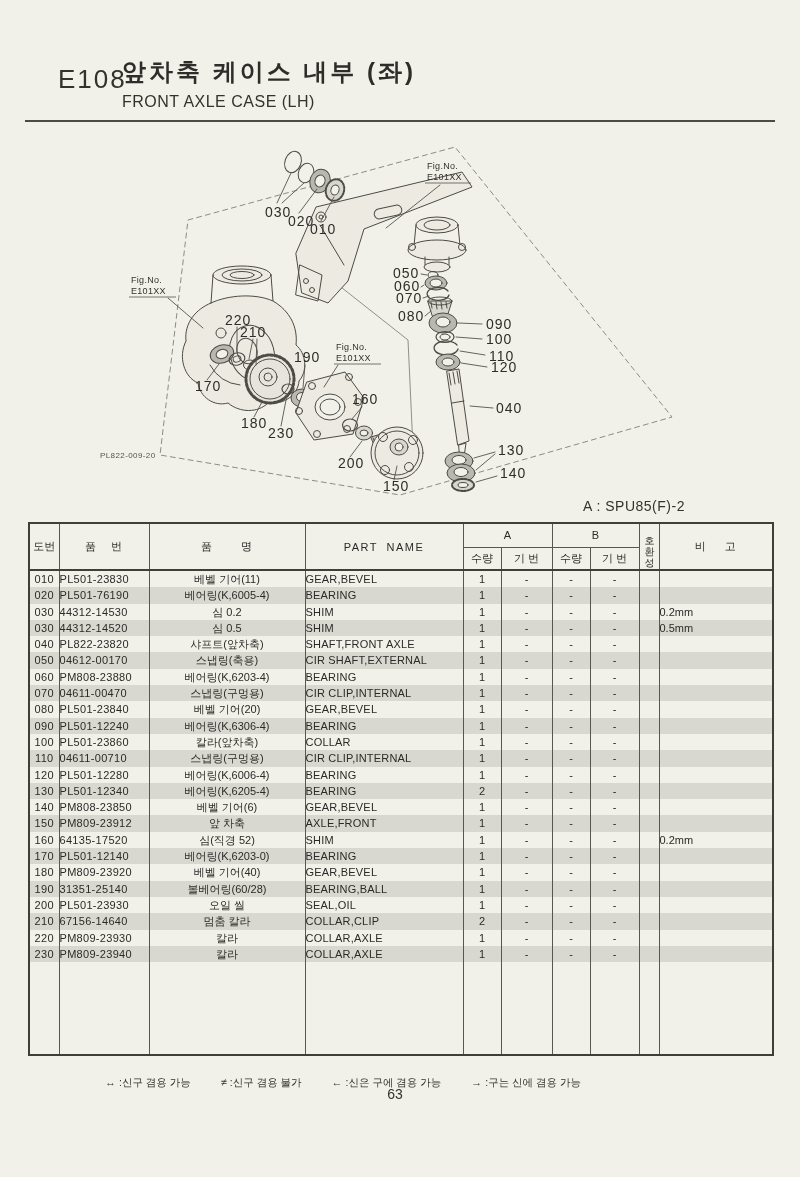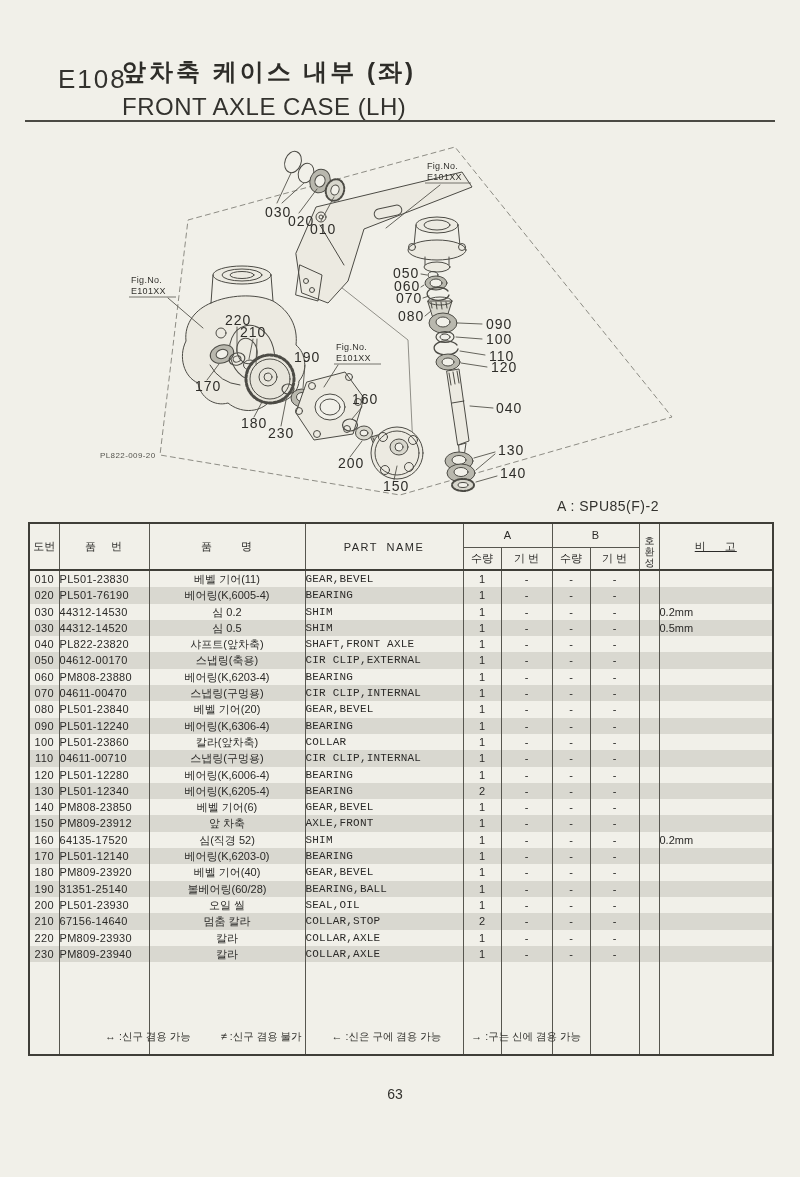--- a/index.html
+++ b/index.html
@@ -6,25 +6,25 @@
   body{
     width:800px;height:1177px;position:relative;
     background:#f1f0e9;
     font-family:"Liberation Sans","DejaVu Sans",sans-serif;
     color:#2b2a28;overflow:hidden;
   }
   .abs{position:absolute;}
   
   .code{left:58px;top:64px;font-size:26px;letter-spacing:2px;color:#33322e;}
   .title-ko{left:122px;top:56px;font-size:24px;letter-spacing:3px;font-weight:600;color:#2e2d29;}
-  .title-en{left:122px;top:93px;font-size:24px;letter-spacing:0.5px;color:#33322e;}
+  .title-en{left:122px;top:93px;font-size:16px;letter-spacing:0.5px;color:#33322e;}
   .header-rule{left:25px;top:120px;width:750px;height:2px;background:#4b4a44;}
   
   #diagram{left:0;top:125px;width:800px;height:395px;}
-  .variant-note{left:557px;top:498px;font-size:14px;letter-spacing:0.5px;color:#33322e;text-align:center;}
+  .variant-note{left:583px;top:498px;font-size:14px;letter-spacing:0.5px;color:#33322e;text-align:center;}
   
   .parts-table{
     position:absolute;left:28px;top:522px;width:744px;
     border-collapse:collapse;table-layout:fixed;
     border:2px solid #3f3e38;
   }
   .parts-table th{
     border:1px solid #57564f;font-weight:400;font-size:11px;color:#2b2a28;
     padding:0;white-space:nowrap;
   }
@@ -33,32 +33,32 @@
     border-left:1px solid #57564f;border-right:1px solid #57564f;
     font-size:11px;padding:0;height:16.3px;line-height:16.3px;
     white-space:nowrap;overflow:hidden;color:#2b2a28;
   }
   .parts-table tbody tr:nth-child(even){background:#d9d8d0;}
   .h1{height:24px;}
   .h2{height:23px;}
   .hsp1{word-spacing:10px;letter-spacing:1px;}
   .hsp2{word-spacing:24px;letter-spacing:1px;}
   .hsp3{letter-spacing:1.5px;word-spacing:4px;}
-  .hsp4{word-spacing:14px;letter-spacing:1px;text-decoration:underline;}
+  .hsp4{word-spacing:14px;letter-spacing:1px;}
   .hsmall{letter-spacing:0;}
   .v-text{writing-mode:vertical-rl;text-orientation:upright;font-size:10px;letter-spacing:1px;display:inline-block;line-height:1;}
   .c-ref{text-align:center;letter-spacing:0.3px;}
   .c-pno{padding-left:4px;letter-spacing:0.3px;}
   .c-ko{padding-left:4px;text-align:center;}
-  .c-en{padding-left:5px;letter-spacing:0.2px;font-family:Liberation Mono, monospace;}
+  .c-en{padding-left:5px;letter-spacing:0.2px;}
   .c-num{text-align:center;}
   .c-rem{padding-left:4px;}
   .filler td{height:92px;}
   
-  .legend{left:105px;top:1030px;display:flex;gap:30px;font-size:10.5px;color:#33322e;}
+  .legend{left:105px;top:1076px;display:flex;gap:30px;font-size:10.5px;color:#33322e;}
   .legend .sym{margin-right:3px;font-size:11px;}
   .page-no{left:0;top:1086px;width:790px;text-align:center;font-size:14px;color:#33322e;}
   svg text{font-family:"Liberation Sans","DejaVu Sans",sans-serif;}
   .callout{font-size:14px;fill:#2e2d29;letter-spacing:1px;}
   .figtxt{font-size:9px;fill:#33322e;letter-spacing:0.3px;}
   .dwgcode{font-size:8px;fill:#55544e;letter-spacing:0.4px;}
 </style>
 </head>
 <body>
 
@@ -345,21 +345,21 @@
     <td class="c-num">-</td>
     <td class="c-num">-</td>
     <td class="c-num">-</td>
     <td class="c-num"></td>
     <td class="c-rem"></td>
   </tr>
       <tr>
     <td class="c-ref">050</td>
     <td class="c-pno">04612-00170</td>
     <td class="c-ko">스냅링(축용)</td>
-    <td class="c-en">CIR CLIP,EXTERNAL</td>
+    <td class="c-en">CIR SHAFT,EXTERNAL</td>
     <td class="c-num">1</td>
     <td class="c-num">-</td>
     <td class="c-num">-</td>
     <td class="c-num">-</td>
     <td class="c-num"></td>
     <td class="c-rem"></td>
   </tr>
       <tr>
     <td class="c-ref">060</td>
     <td class="c-pno">PM808-23880</td>
@@ -537,21 +537,21 @@
     <td class="c-num">-</td>
     <td class="c-num">-</td>
     <td class="c-num">-</td>
     <td class="c-num"></td>
     <td class="c-rem"></td>
   </tr>
       <tr>
     <td class="c-ref">210</td>
     <td class="c-pno">67156-14640</td>
     <td class="c-ko">멈춤 칼라</td>
-    <td class="c-en">COLLAR,STOP</td>
+    <td class="c-en">COLLAR,CLIP</td>
     <td class="c-num">2</td>
     <td class="c-num">-</td>
     <td class="c-num">-</td>
     <td class="c-num">-</td>
     <td class="c-num"></td>
     <td class="c-rem"></td>
   </tr>
       <tr>
     <td class="c-ref">220</td>
     <td class="c-pno">PM809-23930</td>

